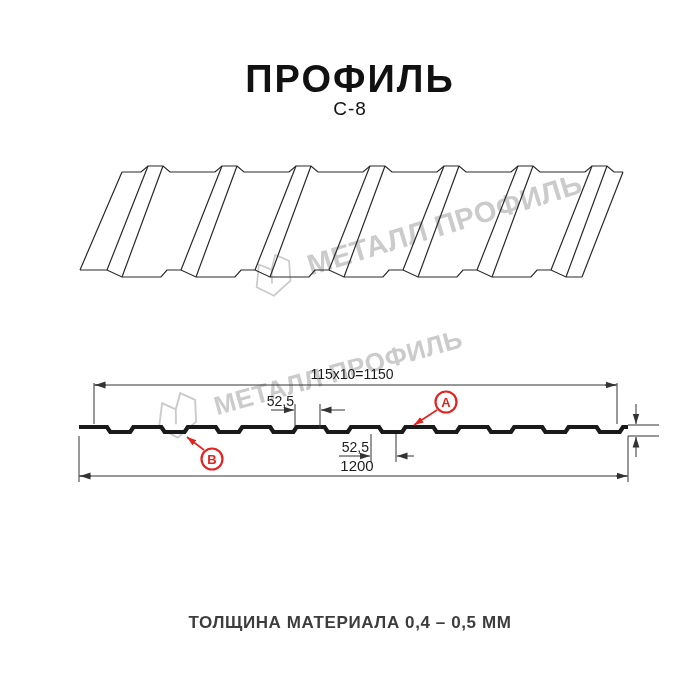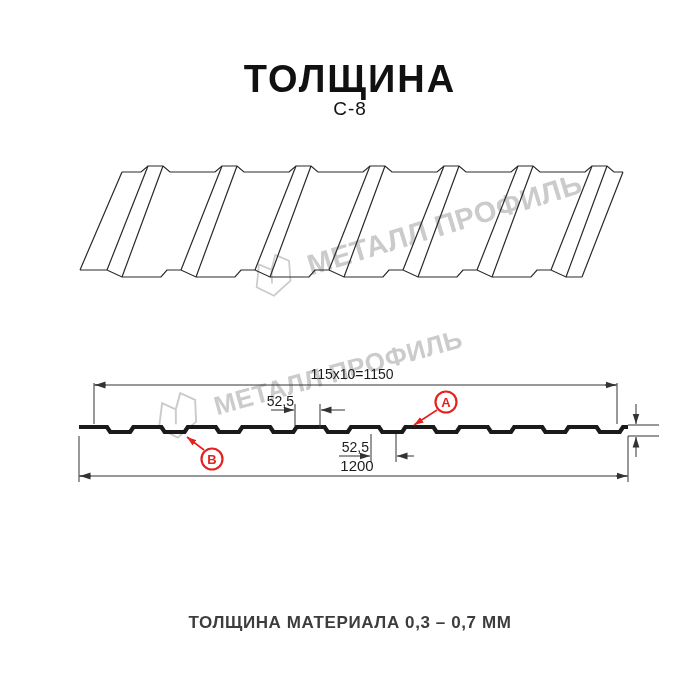--- a/index.html
+++ b/index.html
@@ -23,21 +23,21 @@
   #section{top:340px;}
   .thin{stroke:#2a2a2a;stroke-width:1.2;fill:none;}
   .dim{stroke:#333;stroke-width:1;fill:none;}
   .dim-text{font-size:14px;fill:#1c1c1c;}
   .red{stroke:#e42320;fill:none;}
   .red-text{font-size:13px;font-weight:bold;fill:#e42320;}
 </style>
 </head>
 <body>
 
-<div class="abs" id="title">ТОЛЩИНА</div>
+<div class="abs" id="title">ПРОФИЛЬ</div>
 <div class="abs" id="subtitle">С-8</div>
 
 <div class="abs watermark" id="wm1">
   <svg width="56" height="44" viewBox="0 0 100 100" style="position:static">
     <path d="M8,62 L28,14 L52,34 L70,4 L96,26 L86,70 L40,92 Z M52,34 L44,64" fill="none" stroke="#cbcbcb" stroke-width="4"></path>
   </svg>
   <span class="wm-text">МЕТАЛЛ ПРОФИЛЬ</span>
 </div>
 
 <div class="abs watermark" id="wm2">
@@ -100,13 +100,13 @@
 
   <line class="red" stroke-width="1.6" x1="437" y1="410" x2="414" y2="425" marker-end="url(#arrR)"></line>
   <circle class="red" stroke-width="2.2" cx="446" cy="402" r="10.5"></circle>
   <text class="red-text" x="446" y="407" text-anchor="middle">А</text>
 
   <line class="red" stroke-width="1.6" x1="204" y1="450" x2="187" y2="437" marker-end="url(#arrR)"></line>
   <circle class="red" stroke-width="2.2" cx="212" cy="459" r="10.5"></circle>
   <text class="red-text" x="212" y="464" text-anchor="middle">В</text>
 </svg>
 
-<div class="abs" id="footer-note">ТОЛЩИНА МАТЕРИАЛА 0,3 – 0,7 ММ</div>
+<div class="abs" id="footer-note">ТОЛЩИНА МАТЕРИАЛА 0,4 – 0,5 ММ</div>
 
 </body></html>

